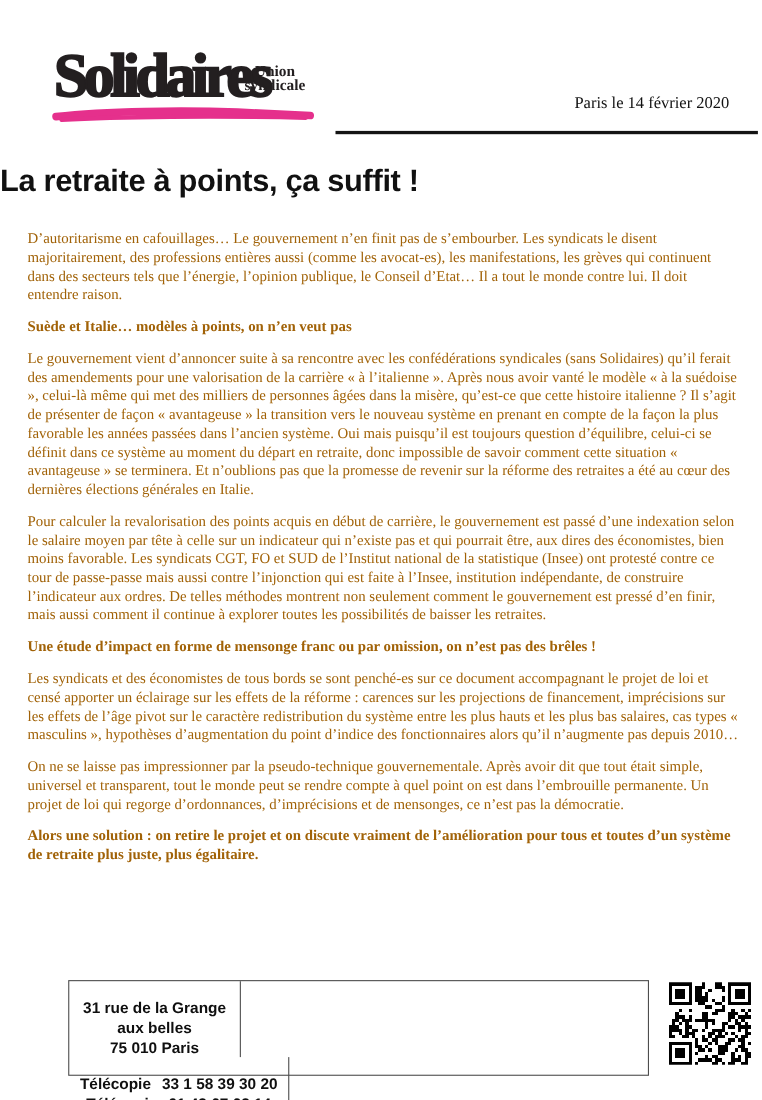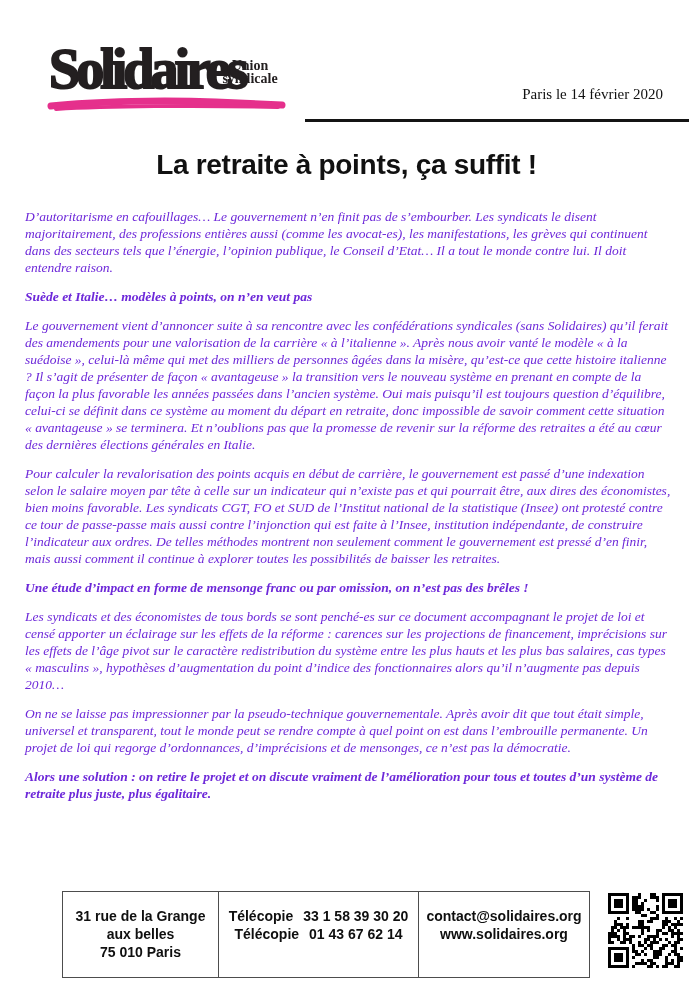--- a/index.html
+++ b/index.html
@@ -8,31 +8,31 @@
   
   .union{position:absolute;left:208px;top:31px;width:84px;text-align:center;
          font-family:"Liberation Serif",serif;font-weight:bold;font-size:14px;line-height:13px;color:#231f20;margin-top:28px;}
   .brand{position:absolute;left:49px;top:41px;line-height:1;
          font-family:"Liberation Serif",serif;font-weight:bold;font-size:56px;letter-spacing:-4px;
          color:#231f20;-webkit-text-stroke:2px #231f20;}
   .brush{position:absolute;left:46px;top:97px;}
   .date{position:absolute;top:86px;right:30px;font-size:15px;color:#111;margin-left:44px;}
   .hrule{position:absolute;left:305px;top:119px;width:384px;height:3px;background:#141414;}
   
-  .title{position:absolute;top:149px;left:0;width:693px;margin:0;text-align:center;
+  .title{position:absolute;top:149px;left:0;width:693px;margin:0;text-align:left;
          font-family:"Liberation Sans",sans-serif;font-weight:bold;font-size:28px;letter-spacing:-0.3px;color:#111;}
   
-  .bodytext{position:absolute;left:25px;top:208px;width:646px;font-size:13.5px;line-height:17px;color:#6d28d9;font-style:italic;}
+  .bodytext{position:absolute;left:25px;top:208px;width:646px;font-size:13.5px;line-height:17px;color:#a16207;}
   .bodytext p,.bodytext h2{margin:0 0 12px 0;font-size:13.5px;line-height:17px;}
   .bodytext h2{font-weight:bold;}
   .bodytext p.bold{font-weight:bold;}
   
   .fbox{position:absolute;left:62px;top:891px;width:528px;height:87px;box-sizing:border-box;
         border:1px solid #4d4d4d;display:flex;
-        font-family:"Liberation Sans",sans-serif;font-weight:bold;font-size:14px;line-height:18px;color:#0f0f0f;}
+        font-family:"Liberation Sans",sans-serif;font-weight:bold;font-size:14px;line-height:18px;color:#0f0f0f;flex-direction:column;}
   .fcol{box-sizing:border-box;padding-top:15px;text-align:center;}
   .fcol1{width:156px;border-right:1px solid #4d4d4d;}
   .fcol2{width:200px;border-right:1px solid #4d4d4d;}
   .fcol3{flex:1;}
   .flabel{margin-right:10px;}
   .qr{position:absolute;left:608px;top:893px;width:75px;height:75px;}
 </style>
 </head>
 <body>
 

